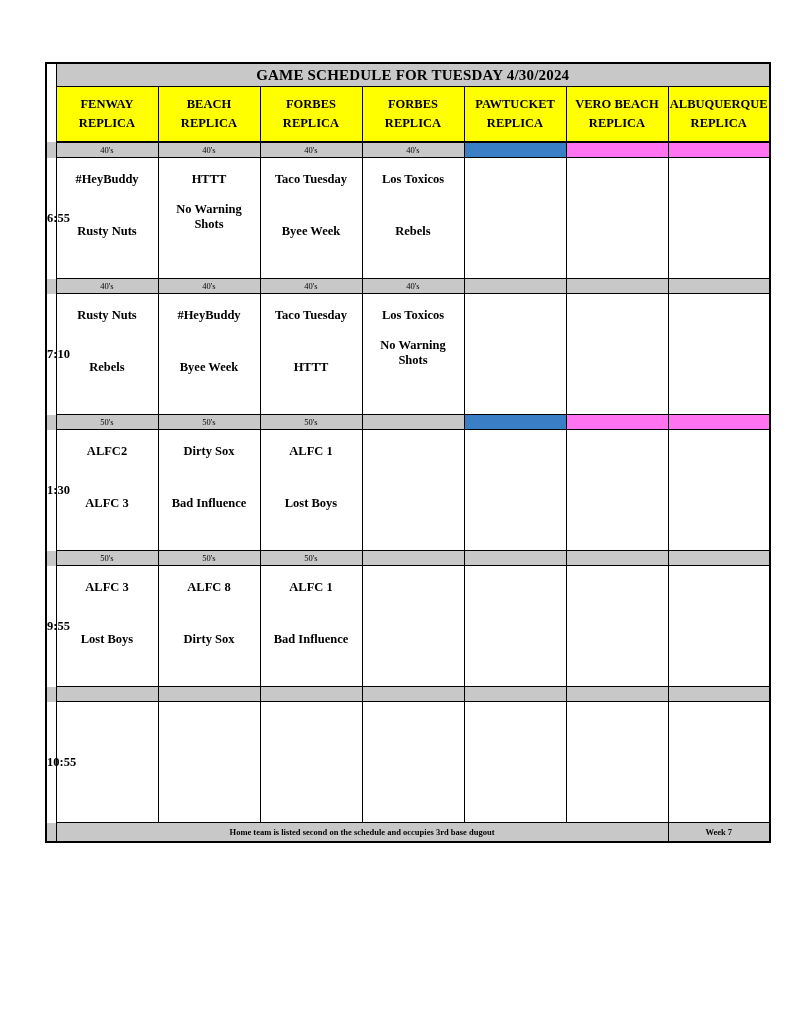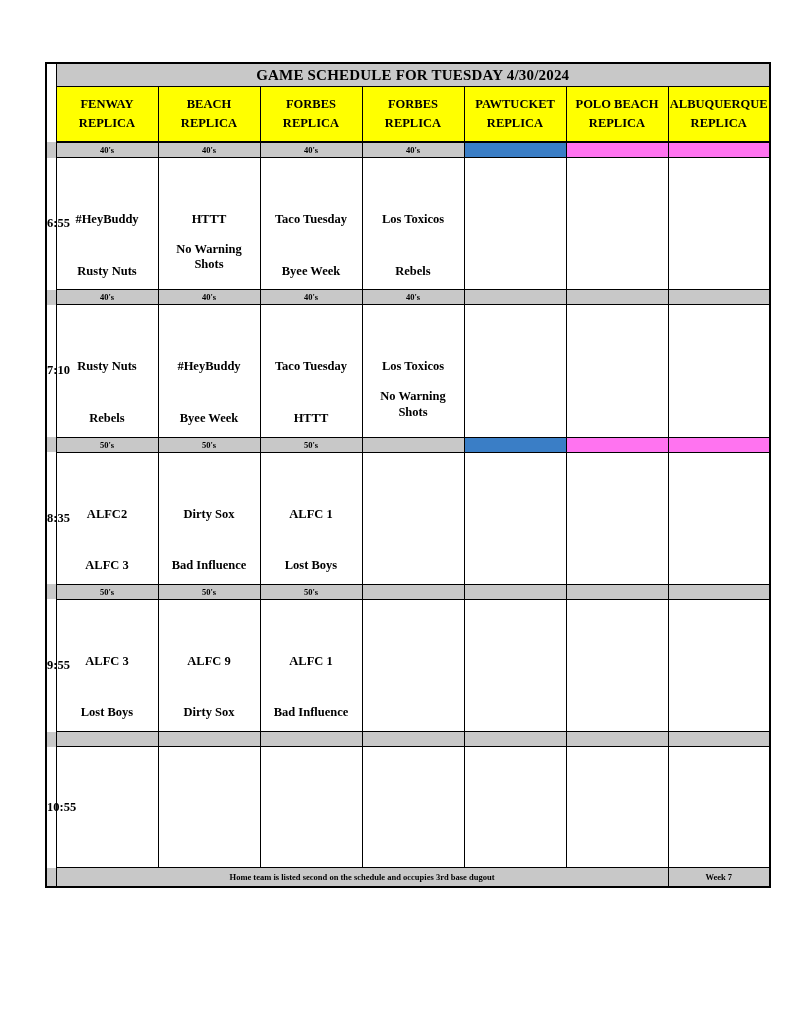--- a/index.html
+++ b/index.html
@@ -67,21 +67,21 @@
     height: 54px;
     border-bottom: 2px solid #000;
     border-right: 1px solid #000;
   }
   .header-row td.field-head .l1 { display: block; }
   .header-row td.field-head .l2 { display: block; }
 
   .div-row td {
     height: 14px;
     font-size: 8.5px;
-    font-weight: bold;
+    font-weight: normal;
     background: #c8c8c8;
     line-height: 14px;
   }
   .div-row td.blue { background: #3a7ec6; }
   .div-row td.pink { background: #ff73f0; }
   .div-row td.grey { background: #c8c8c8; }
 
   .game-row td {
     height: 96px;
     font-size: 12.5px;
@@ -89,21 +89,21 @@
     background: #ffffff;
   }
   .game-row td.cell-games {
     padding: 14px 3px 10px 3px;
     vertical-align: top;
   }
   .game-row td .team {
     display: block;
     line-height: 1.25;
   }
-  .game-row td .team.away { margin-bottom: 36px; margin-top: 40px; }
+  .game-row td .team.away { margin-bottom: 36px; }
   .game-row td .team.away.two-line { margin-bottom: 14px; }
   .game-row td .team.home.two-line { line-height: 1.25; }
 
   .footer-row td {
     background: #c8c8c8;
     height: 18px;
     font-size: 8.5px;
     font-weight: bold;
     border-top: 2px solid #000;
   }
@@ -154,21 +154,21 @@
           </td>
           <td class="field-head">
             <span class="l1">FORBES</span>
             <span class="l2">REPLICA</span>
           </td>
           <td class="field-head">
             <span class="l1">PAWTUCKET</span>
             <span class="l2">REPLICA</span>
           </td>
           <td class="field-head">
-            <span class="l1">POLO BEACH</span>
+            <span class="l1">VERO BEACH</span>
             <span class="l2">REPLICA</span>
           </td>
           <td class="field-head">
             <span class="l1">ALBUQUERQUE</span>
             <span class="l2">REPLICA</span>
           </td>
         </tr>
         <tr class="div-row">
           <td class="time-col"></td>
           <td class="grey">40's</td>
@@ -255,21 +255,21 @@
           <td class="time-col"></td>
           <td class="grey">50's</td>
           <td class="grey">50's</td>
           <td class="grey">50's</td>
           <td class="grey"></td>
           <td class="blue"></td>
           <td class="pink"></td>
           <td class="pink"></td>
         </tr>
         <tr class="game-row">
-          <td class="time-col">8:35</td>
+          <td class="time-col">1:30</td>
           <td class="cell-games">
             <span class="team away">ALFC2</span>
             <span class="team home">ALFC 3</span>
           </td>
           <td class="cell-games">
             <span class="team away">Dirty Sox</span>
             <span class="team home">Bad Influence</span>
           </td>
           <td class="cell-games">
             <span class="team away">ALFC 1</span>
@@ -302,21 +302,21 @@
           <td class="grey"></td>
           <td class="grey"></td>
         </tr>
         <tr class="game-row">
           <td class="time-col">9:55</td>
           <td class="cell-games">
             <span class="team away">ALFC 3</span>
             <span class="team home">Lost Boys</span>
           </td>
           <td class="cell-games">
-            <span class="team away">ALFC 9</span>
+            <span class="team away">ALFC 8</span>
             <span class="team home">Dirty Sox</span>
           </td>
           <td class="cell-games">
             <span class="team away">ALFC 1</span>
             <span class="team home">Bad Influence</span>
           </td>
           <td class="cell-games empty-cell">
             <span class="team away"></span>
             <span class="team home"></span>
           </td>

